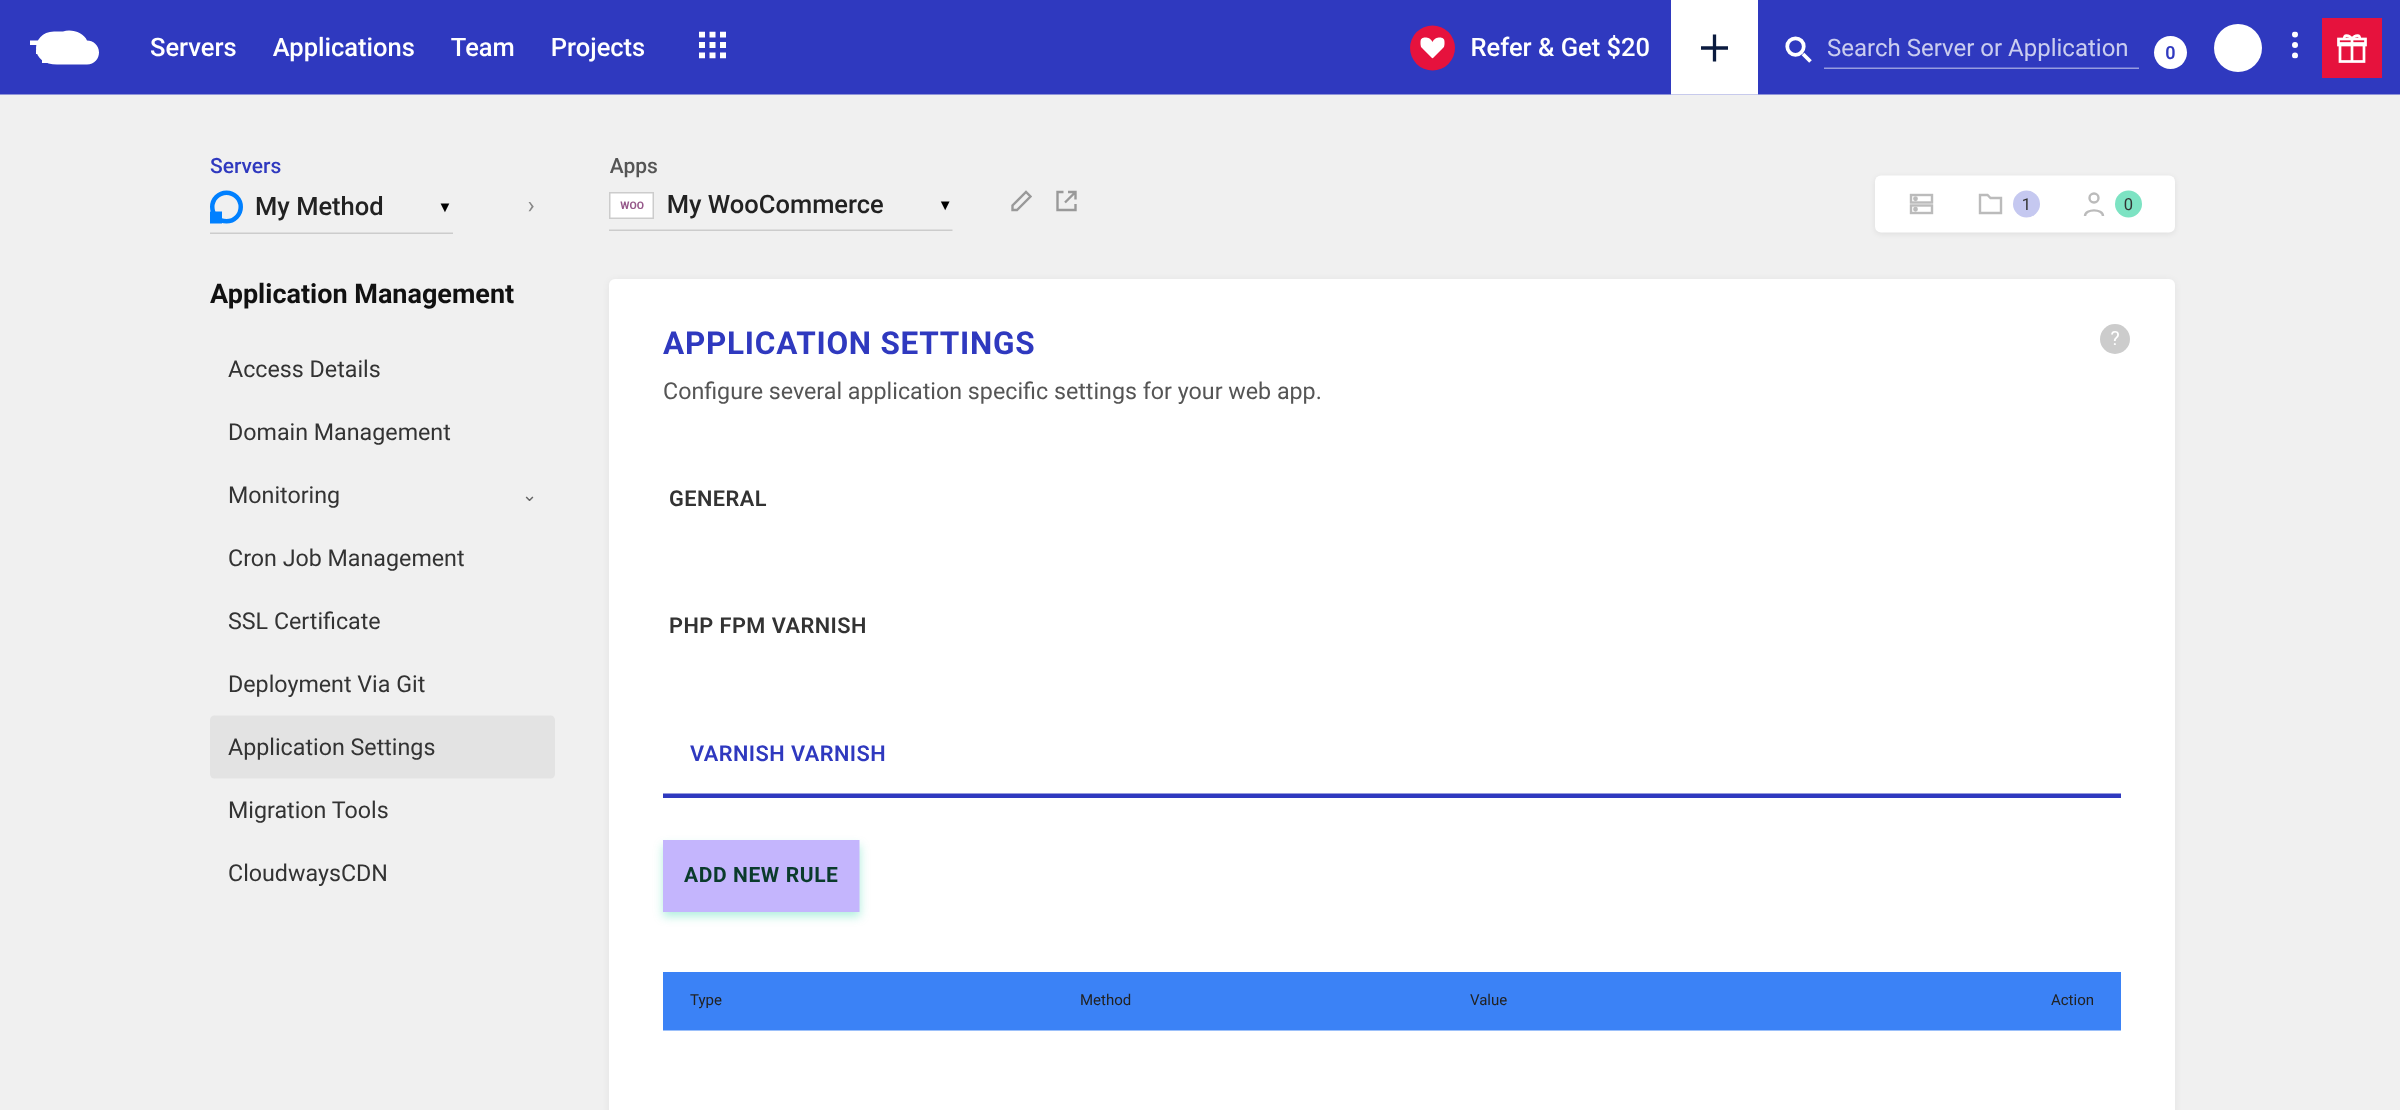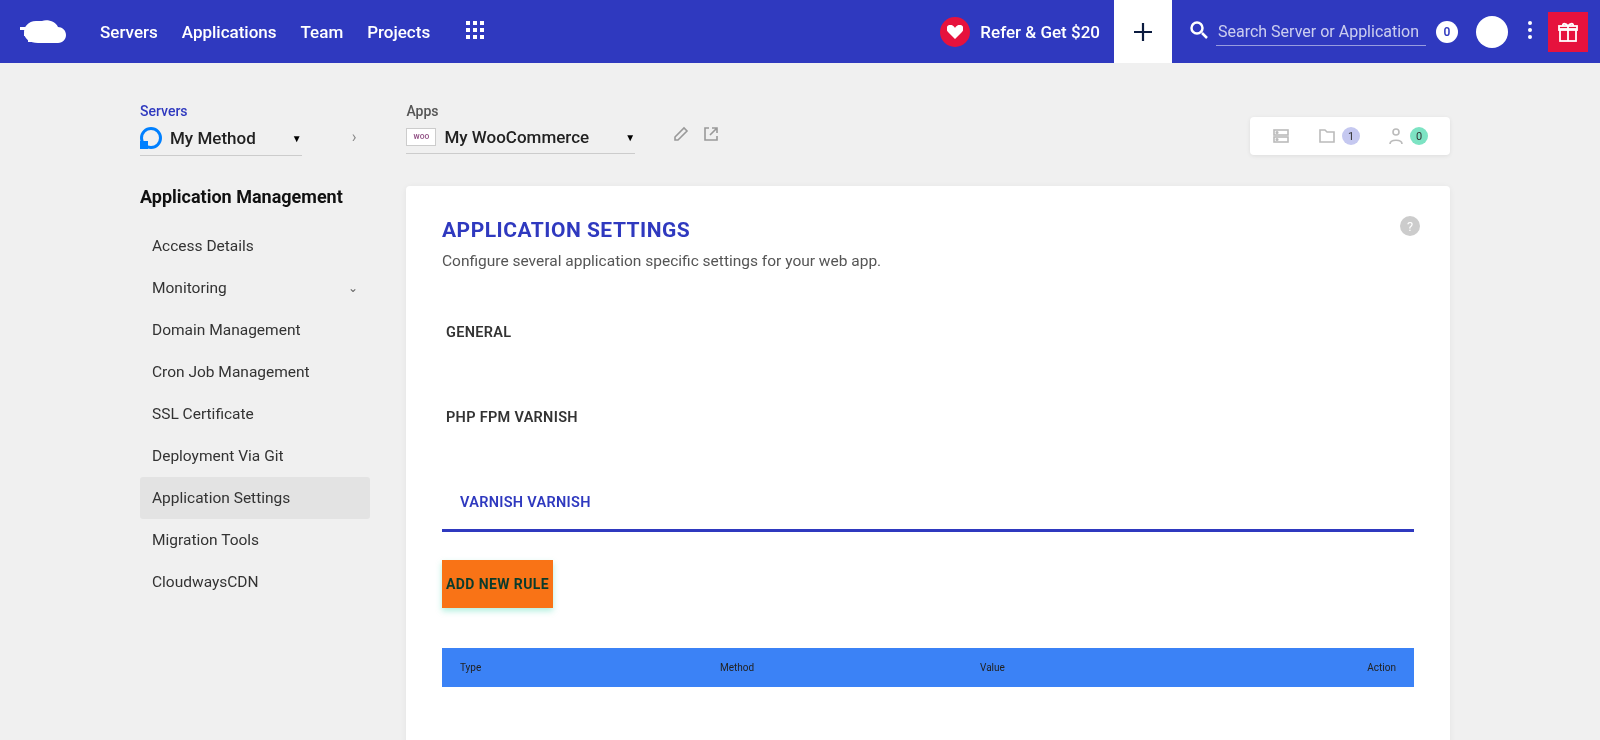--- a/index.html
+++ b/index.html
@@ -9,21 +9,21 @@
 .topnav { background: #2f39bf; height: 63px; display: flex; align-items: center; padding: 0 0 0 18px; color: #fff; }
 .logo { width: 60px; display:flex; align-items:center; }
 .nav-links { display: flex; gap: 24px; margin-left: 22px; }
 .nav-links a { color: #fff; text-decoration: none; font-size: 17px; font-weight: 500; cursor: pointer; }
 .grid-icon { margin-left: 36px; cursor: pointer; }
 .nav-spacer { flex: 1; }
 .refer-wrap { display:flex; align-items:center; gap:10px; margin-right: 14px; cursor:pointer; }
 .heart-badge { width: 30px; height: 30px; border-radius: 50%; background: #e6123d; display:flex; align-items:center; justify-content:center; }
 .refer-text { font-size: 17px; font-weight:500; }
 .plus-box { width: 58px; height: 63px; background: #fff; color:#0b1b3f; display:flex; align-items:center; justify-content:center; font-size:28px; font-weight:300; cursor:pointer; }
-.search-wrap { display:flex; align-items:center; margin-left: 18px; }
+.search-wrap { display:flex; align-items:flex-end; margin-left: 18px; }
 .search-icon { margin-right: 8px; }
 .search-input { background: transparent; border: none; border-bottom: 1px solid rgba(255,255,255,.5); color:#fff; font-size:16px; width: 210px; padding: 4px 2px; outline:none; }
 .search-input::placeholder { color: rgba(255,255,255,.75); }
 .count-badge { width: 22px; height:22px; border-radius:50%; background:#fff; color:#2f39bf; font-size:12px; font-weight:600; display:flex; align-items:center; justify-content:center; margin-left:10px; }
 .avatar { width: 32px; height:32px; border-radius:50%; background:#fff; margin-left:18px; cursor:pointer; }
 .kebab { margin-left: 14px; cursor:pointer; padding:0 6px; }
 .gift-box { width: 40px; height: 40px; background: #e6123d; display:flex; align-items:center; justify-content:center; margin-left:10px; margin-right: 12px; cursor:pointer; }
 
 
 .content { display:flex; padding: 40px 150px 0 140px; gap: 30px; }
@@ -61,21 +61,21 @@
 
 .panel { flex:1; background:#fff; border-radius:4px; box-shadow:0 1px 6px rgba(0,0,0,.06); padding: 32px 36px 60px 36px; position:relative; }
 .panel-title { color:#2f39bf; font-size:21px; font-weight:700; letter-spacing:.5px; }
 .panel-sub { color:#555; font-size:15.5px; margin-top:10px; }
 .help-icon { position:absolute; right:30px; top:30px; width:20px; height:20px; border-radius:50%; background:#ccc; color:#fff; font-size:13px; display:flex; align-items:center; justify-content:center; cursor:pointer; }
 
 .tabs { display:flex; gap:40px; border-bottom:1px solid #e4e4e4; margin-top:44px;flex-direction:column; }
 .tab { padding: 10px 4px 18px 4px; font-size:14.5px; font-weight:600; color:#333; cursor:pointer; letter-spacing:.3px; }
 .tab.active { color:#2f39bf; border-bottom:3px solid #2f39bf; margin-bottom:-1px; padding-left:18px; padding-right:18px; }
 
-.add-btn { margin-top:28px; background:#f97316; color:#0a3b2c; font-weight:700; font-size:14px; letter-spacing:.4px; border:none; padding: 16px 4px; cursor:pointer; box-shadow:0 3px 6px rgba(31,209,161,.35); }
+.add-btn { margin-top:28px; background:#c4b5fd; color:#0a3b2c; font-weight:700; font-size:14px; letter-spacing:.4px; border:none; padding: 16px 14px; cursor:pointer; box-shadow:0 3px 6px rgba(31,209,161,.35); }
 
 .table-head { display:flex; margin-top:40px; padding: 14px 18px; background:#3b82f6; color:#222; font-size:10px; }
 .th { flex:1; }
 .th:last-child { text-align:right; flex:.6; }
 .empty-row { text-align:center; color:#444; font-size:15.5px; padding: 38px 0 44px 0; border:1px solid #eee; border-top:none; }
 </style>
 </head>
 <body>
 
 <div class="topnav">
@@ -203,25 +203,25 @@
 </div>
 
 <div class="main-row">
   <div class="sidebar">
     <div class="sidebar-title">Application Management</div>
     <div id="sidebar-items">
         <div class="sidebar-item">
           <span>Access Details</span>
         </div>
         <div class="sidebar-item">
+          <span>Domain Management</span>
+        </div>
+        <div class="sidebar-item">
           <span>Monitoring</span>
           <span class="chev">⌄</span>
-        </div>
-        <div class="sidebar-item">
-          <span>Domain Management</span>
         </div>
         <div class="sidebar-item">
           <span>Cron Job Management</span>
         </div>
         <div class="sidebar-item">
           <span>SSL Certificate</span>
         </div>
         <div class="sidebar-item">
           <span>Deployment Via Git</span>
         </div>

